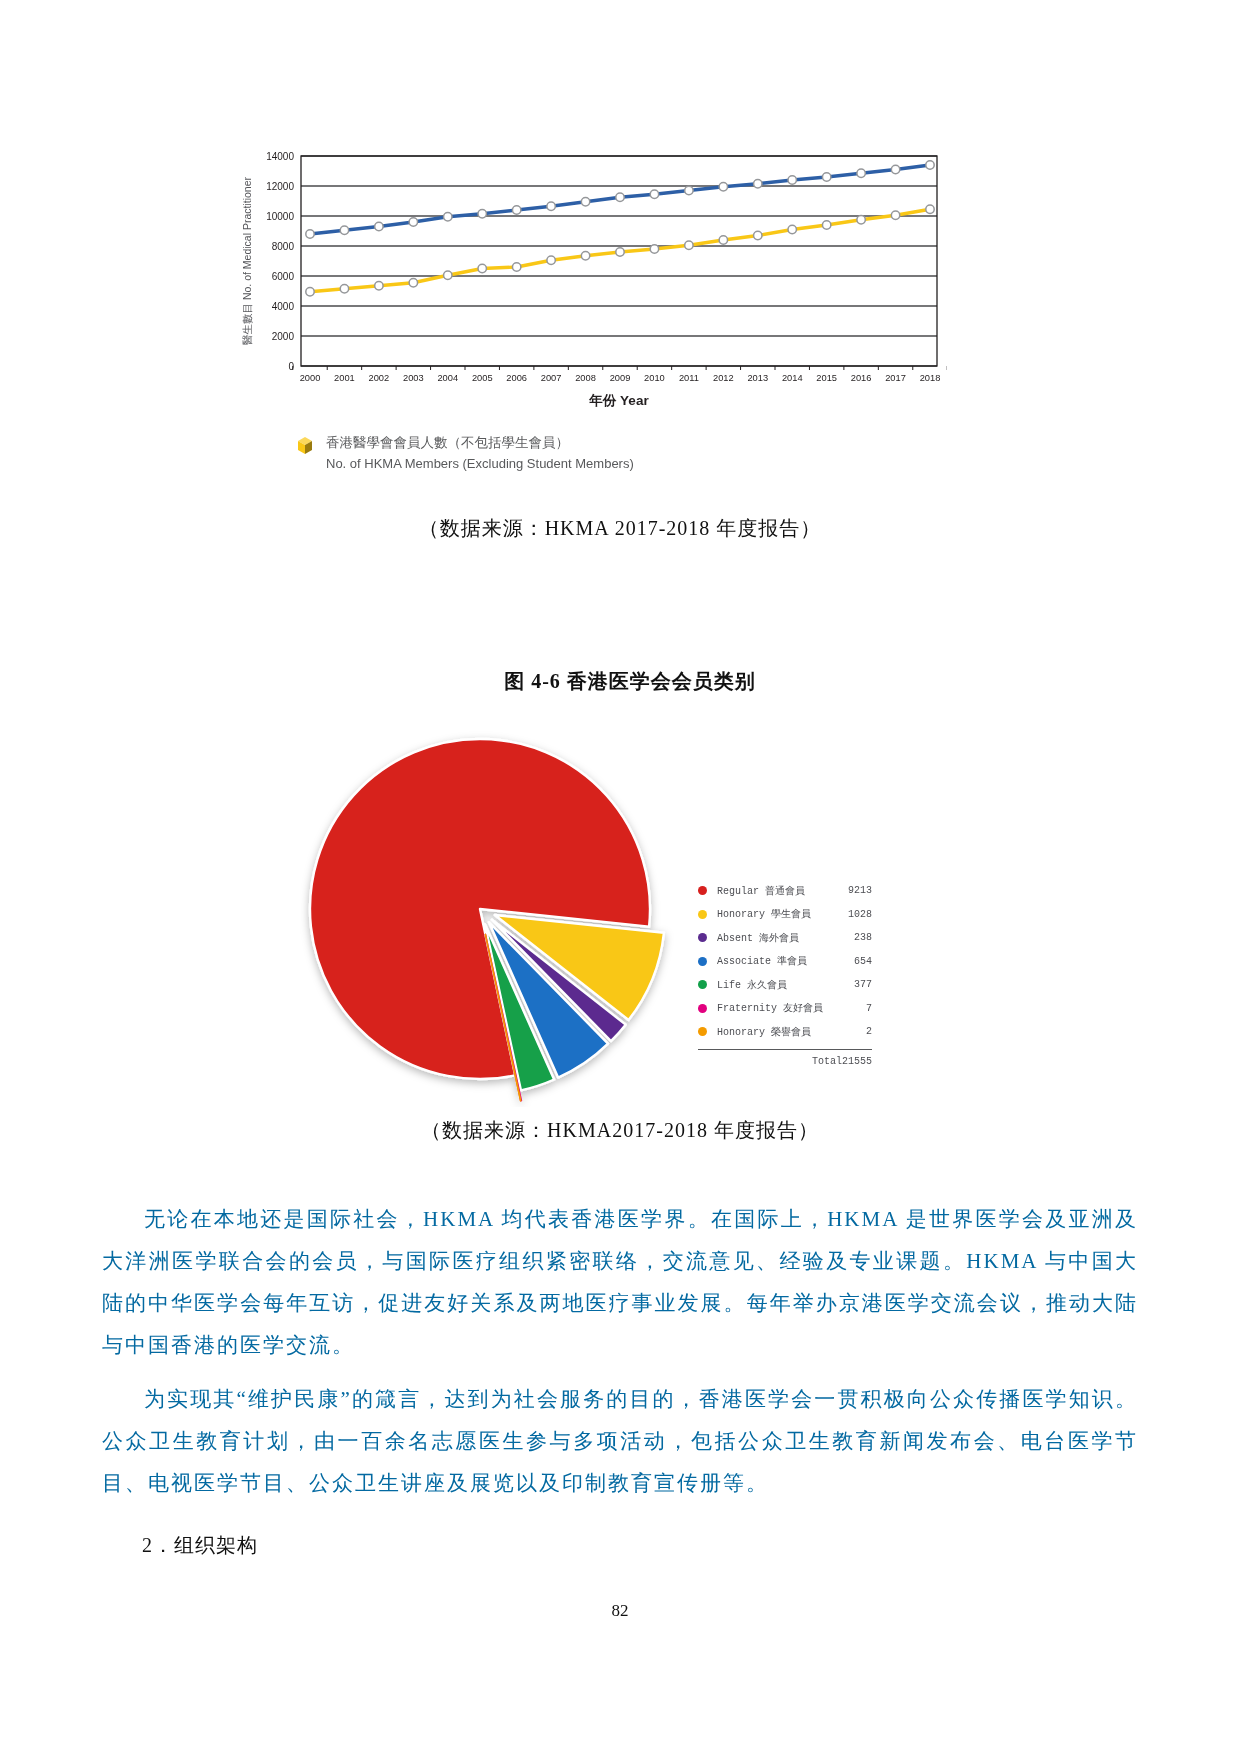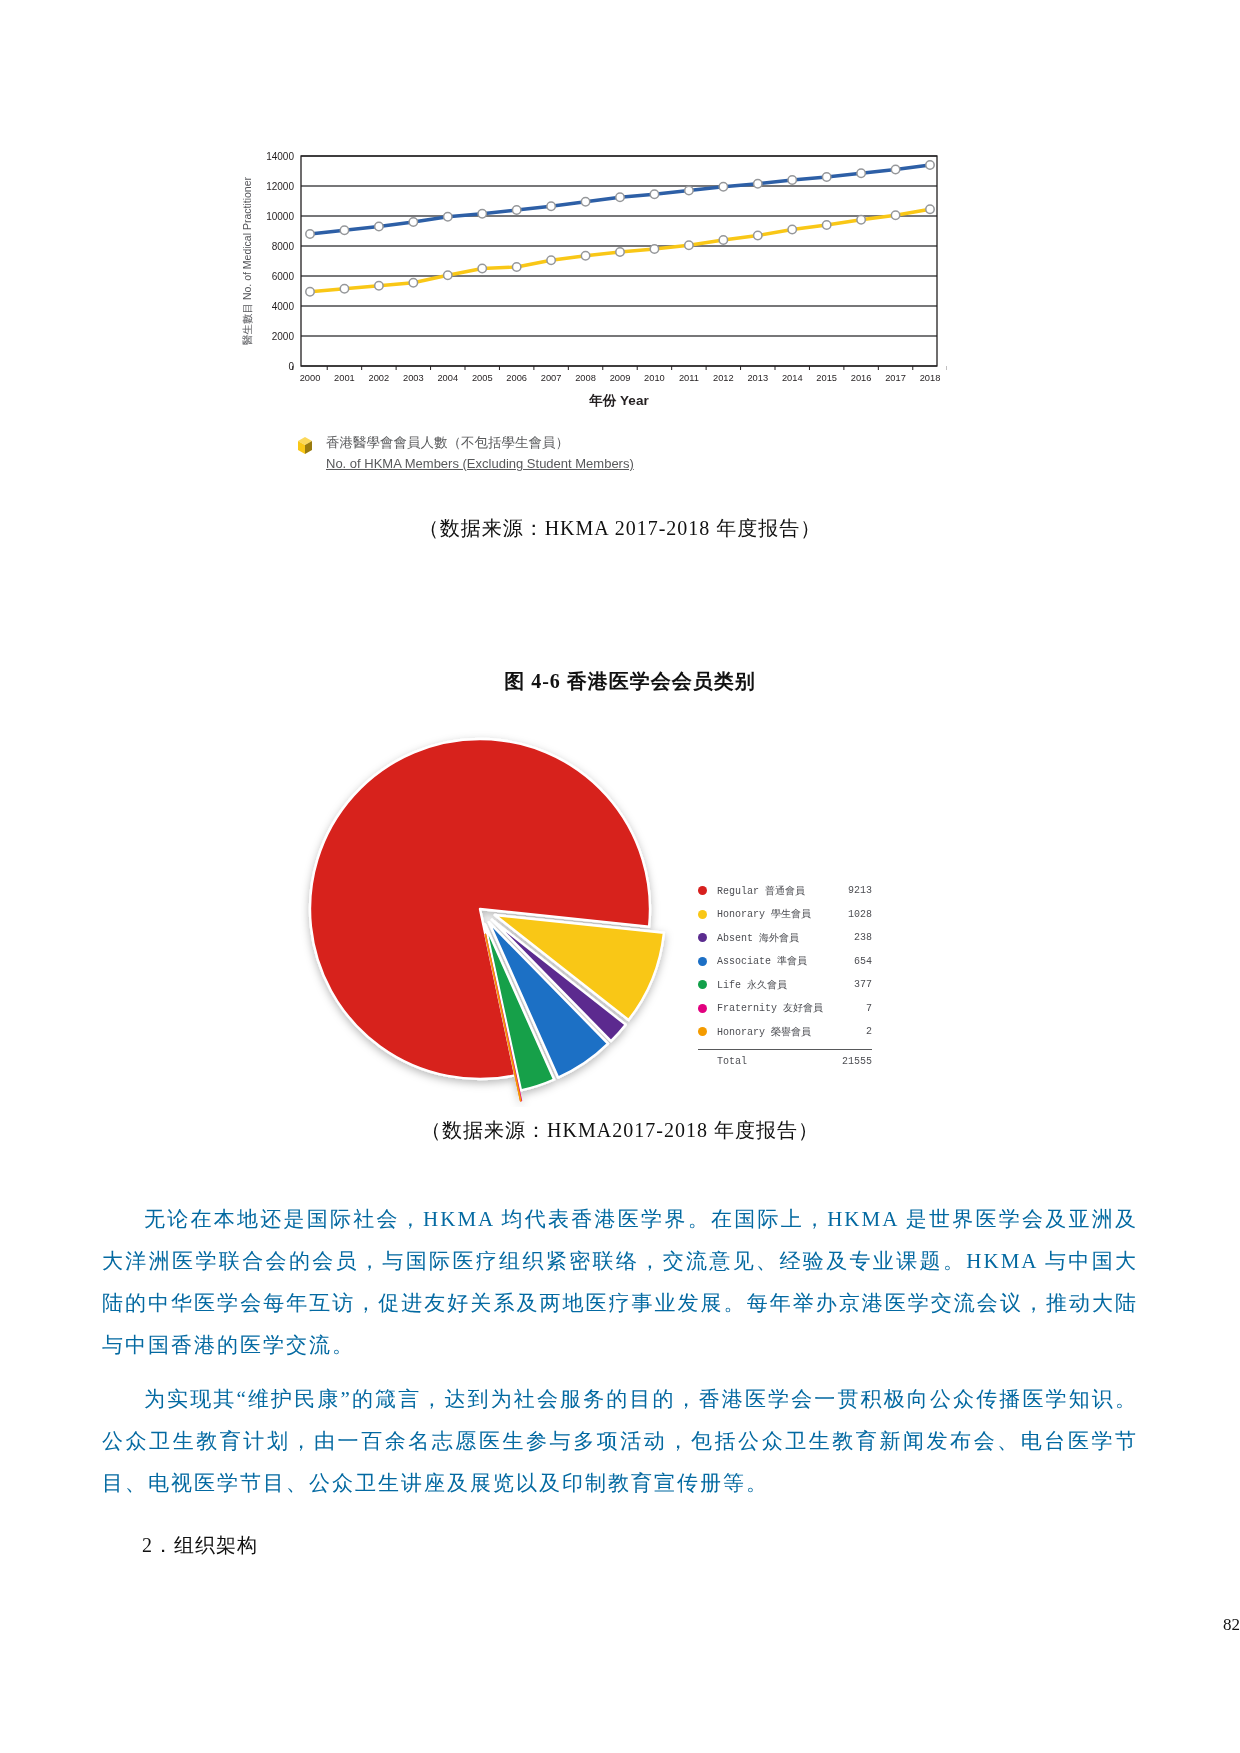--- a/index.html
+++ b/index.html
@@ -11,48 +11,48 @@
   
   .chart-block { margin:138px 0 0 237px; width:960px; }
   #line-chart { display:block; }
   .chart-legend {
     margin:16px 0 0 58px; display:flex; flex-direction:column; gap:18px;
     font-family:"Liberation Sans","DejaVu Sans",sans-serif; color:#58595b;
   }
   .legend-item { display:flex; gap:11px; align-items:flex-start; }
   .legend-item svg { flex:0 0 auto; margin-top:1px; }
   .legend-zh { font-size:13.5px; margin-bottom:4px; white-space:nowrap; }
-  .legend-en { font-size:13px; white-space:nowrap;text-decoration:underline; }
+  .legend-en { font-size:13px; white-space:nowrap; }
   
   .caption { text-align:center; font-size:20px; letter-spacing:1px; margin-top:44px; }
   .fig-title { text-align:center; font-size:20px; font-weight:bold; letter-spacing:1px; margin-top:126px;padding-left:20px; }
   
   .pie-row { display:flex; margin:22px 0 0 300px; }
   #pie-chart { display:block; flex:0 0 auto; }
   .pie-legend {
     flex:0 0 auto; width:174px; margin:162px 0 0 18px;
     font-family:Liberation Mono, monospace;
     color:#4d4e53; font-size:10px; height:fit-content;
   }
   .pl-row { display:flex; align-items:center; height:23.5px; }
   .pl-dot { width:9px; height:9px; border-radius:50%; margin-right:10px; flex:0 0 auto; }
   .pl-label { flex:1; white-space:nowrap; }
   .pl-value { text-align:right; }
   .pl-total { display:flex; border-top:1.5px solid #58595b; margin-top:5px; padding-top:6px; }
-  .pl-total .pl-label { padding-left:19px; }
+  .pl-total .pl-label { padding-left:19px;text-align:right; }
   .caption2 { margin-top:10px; }
   
   .body-para {
     margin:0 102px; text-indent:2em; font-size:21px; letter-spacing:2px;
     line-height:42px; text-align:justify; color:#0369a1;
   }
   .p1 { margin-top:54px; }
   .p2 { margin-top:12px; }
   .section-heading { margin:28px 102px 0; text-indent:2em; font-size:20px; letter-spacing:1px; }
-  .page-number { text-align:right; margin-top:56px; font-size:17px; }
+  .page-number { text-align:center; margin-top:42px; font-size:17px; }
 </style>
 </head>
 <body>
 
 <div class="page">
 
   <div class="chart-block">
     <svg id="line-chart" width="710" height="280" viewBox="0 0 710 280">
         <line x1="64" x2="700" y1="228" y2="228" stroke="#4a4a4c" stroke-width="1.3"></line>
         <text x="57" y="231.5" text-anchor="end" font-size="10" fill="#231f20" font-family="Liberation Sans, sans-serif">0</text>

